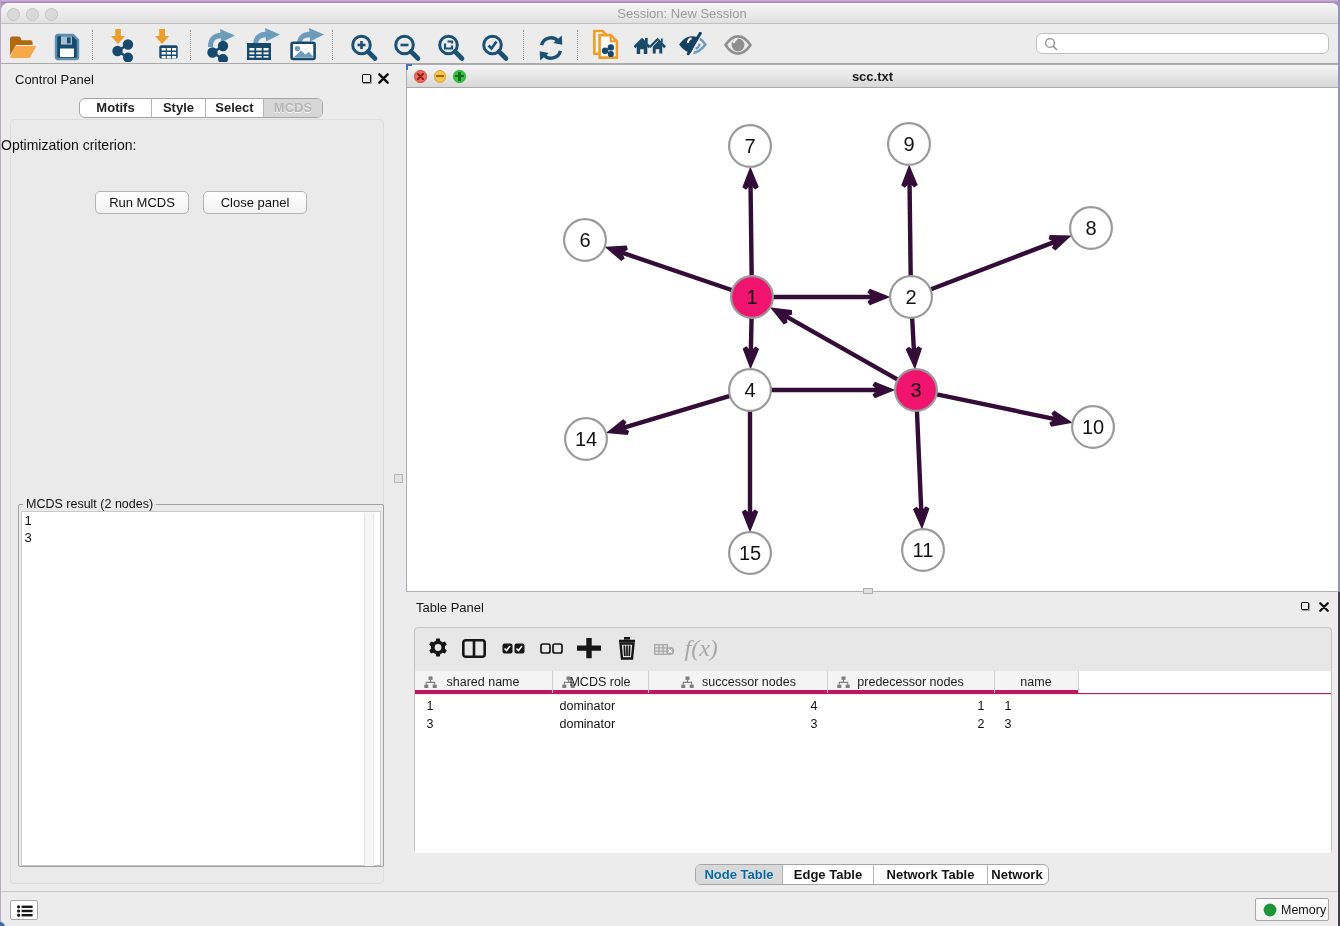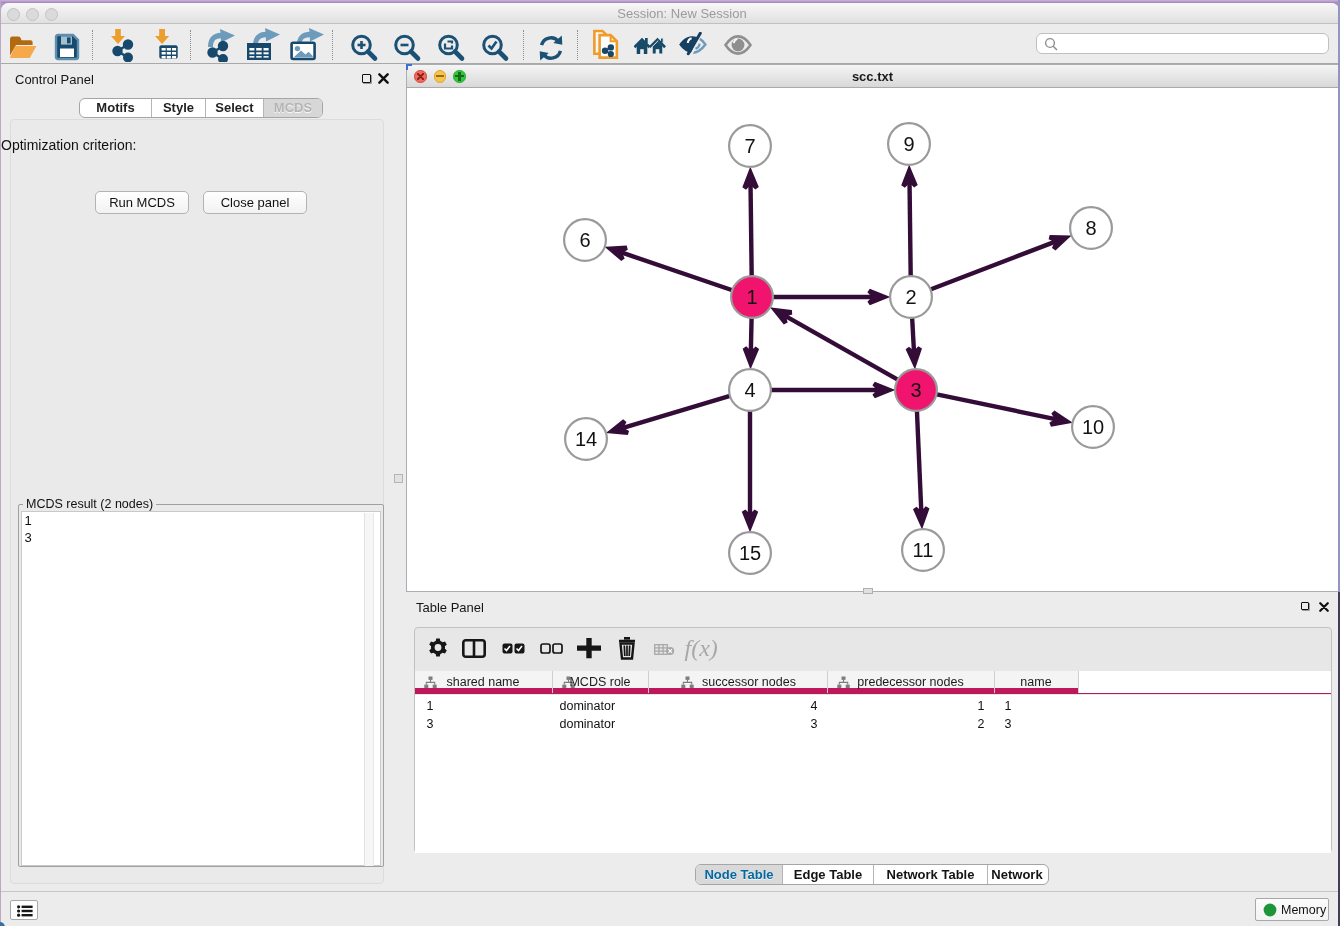--- a/index.html
+++ b/index.html
@@ -38,21 +38,21 @@
 
 #frame { left:405px; top:61px; width:933px; height:528px; background:#fff; border:1px solid #a9adb4; }
 #ftitle { position:absolute; left:0; top:0; width:100%; height:23px; background:linear-gradient(#f5f5f5,#d8d8d8); border-bottom:1px solid #aaaaaa; }
 .mac { position:absolute; top:5px; width:12.5px; height:12.5px; border-radius:50%; }
 #fname { position:absolute; top:4px; width:100%; text-align:center; font-size:13px; font-weight:bold; color:#1a1a1a; }
 #canvas { position:absolute; left:0; top:24px; width:931px; height:502px; background:#fff; }
 #fgrip { left:862px; top:585px; width:10px; height:6px; background:#e0e0e0; border:1px solid #b0b0b0; z-index:5; }
 
 #tpanel { left:404px; top:589px; width:934px; height:299px; background:#ececec; }
 #tbox { position:absolute; left:8.5px; top:35px; width:918px; height:226px; background:#e7e7e7; border:1px solid #c2c2c2; border-radius:4px; }
-#thead { position:absolute; left:0px; top:43px; width:916px; height:23px; background:#f4f4f4; border-bottom:6px solid #be185d; }
+#thead { position:absolute; left:0px; top:43px; width:916px; height:23px; background:#f4f4f4; border-bottom:4px solid #be185d; }
 .hc { position:absolute; top:0; height:22px; border-right:1px solid #cfcfcf; }
 .hlab { position:absolute; top:3.5px; width:100%; text-align:center; font-size:12.5px; color:#1c1c1c; }
 .treeic { position:absolute; left:9px; top:5px; }
 #trows { position:absolute; left:0; top:67px; width:916px; height:158px; background:#fff; font-size:12.5px; color:#111; }
 .cell { position:absolute; height:18px; line-height:18px; }
 #btabs { position:absolute; top:272px; left:290px; width:354px; height:21px; border:1px solid #a5a5a5; border-radius:6px; background:#fff; display:flex; overflow:hidden; }
 .btab { flex:none; height:100%; background:transparent; border-right:1px solid #b5b5b5; font-size:13px; font-weight:bold; color:#141414; text-align:center; line-height:19px; }
 .btab:last-child { border-right:none; }
 .btab.sel { background:#d9d9d9; color:#0369a1; text-shadow:0 1px 0 #f6f6f6; }
 

